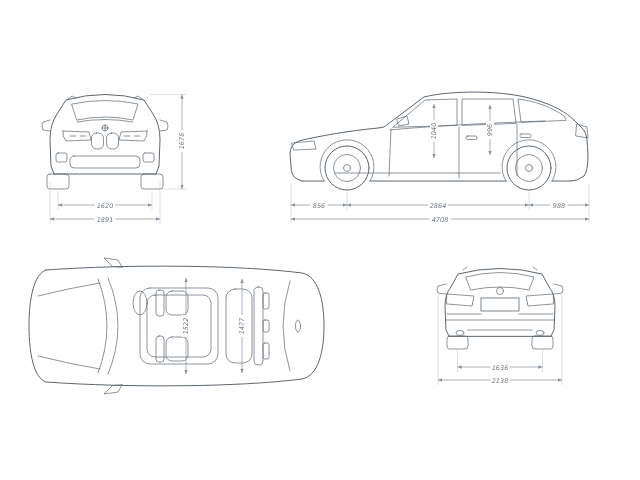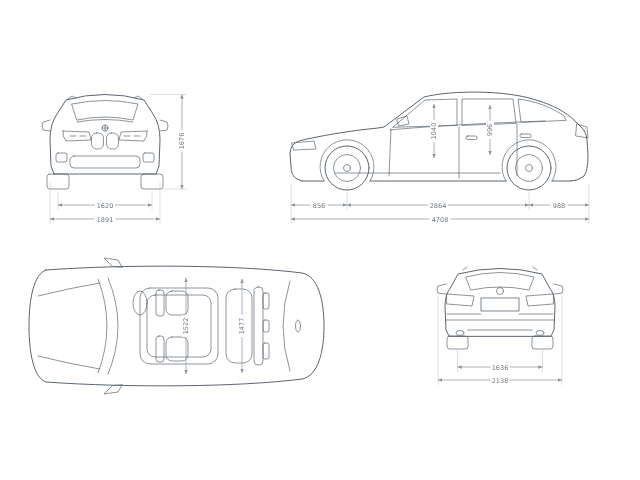--- a/index.html
+++ b/index.html
@@ -1,16 +1,16 @@
 <!DOCTYPE html>
 <html><head>
 <meta charset="utf-8">
 <style>
   html,body{margin:0;padding:0;background:#ffffff;}
-  .canvas{width:640px;height:480px;background:#ffffff;overflow:hidden;}
+  .canvas{width:640px;height:480px;background:#ffffff;overflow:hidden;font-style:italic;}
   svg{display:block;}
   .car{fill:none;stroke:#5b6670;stroke-width:1;stroke-linejoin:round;stroke-linecap:round;}
   .thin{stroke-width:0.7;}
   .fillw{fill:#ffffff;stroke:#5b6670;stroke-width:0.8;}
   .dim{fill:none;stroke:#8a939c;stroke-width:0.7;}
   .ext{fill:none;stroke:#bfc6cc;stroke-width:0.55;}
   .bg{fill:#ffffff;stroke:none;}
   .lbl{font-family:"DejaVu Sans",sans-serif;font-size:6.5px;fill:#6e7780;text-anchor:middle;}
 </style>
 </head>

